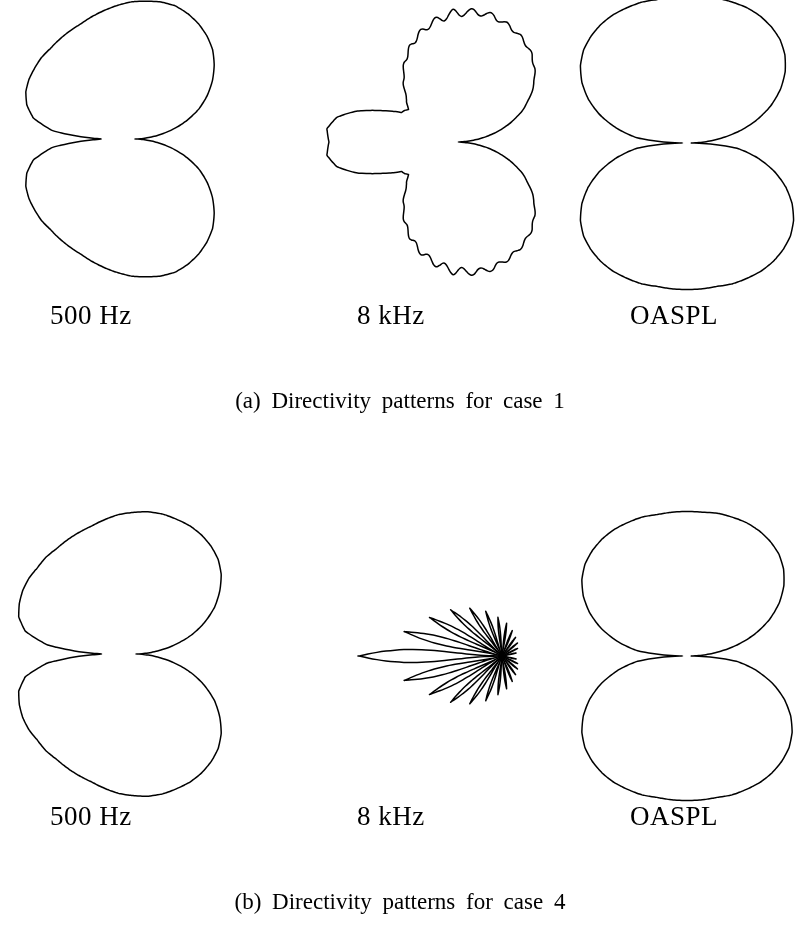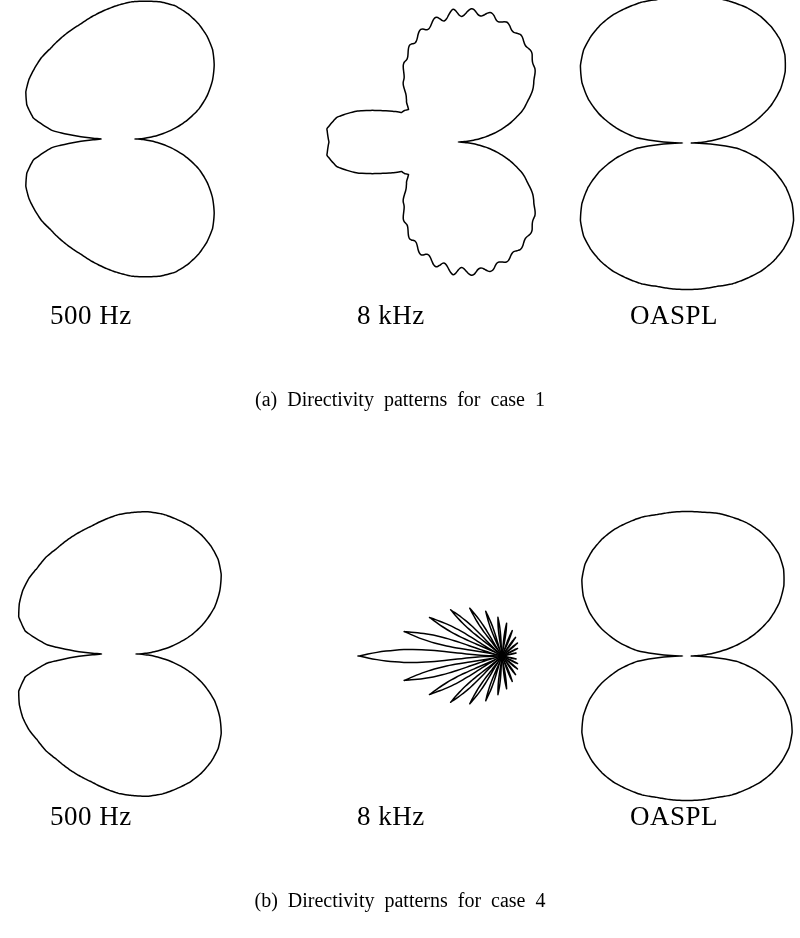--- a/index.html
+++ b/index.html
@@ -60,21 +60,21 @@
     font-size: 27px;
     font-family: "Liberation Serif", "DejaVu Serif", serif;
     color: #000000;
     white-space: nowrap;
     letter-spacing: 0.5px;
   }
   .caption {
     position: relative;
     width: 800px;
     text-align: center;
-    font-size: 20px;
+    font-size: 23px;
     font-family: "Liberation Serif", "DejaVu Serif", serif;
     color: #000000;
     white-space: nowrap;
     word-spacing: 5px;
   }
 </style>
 </head>
 <body>
 
 <div class="figure">

